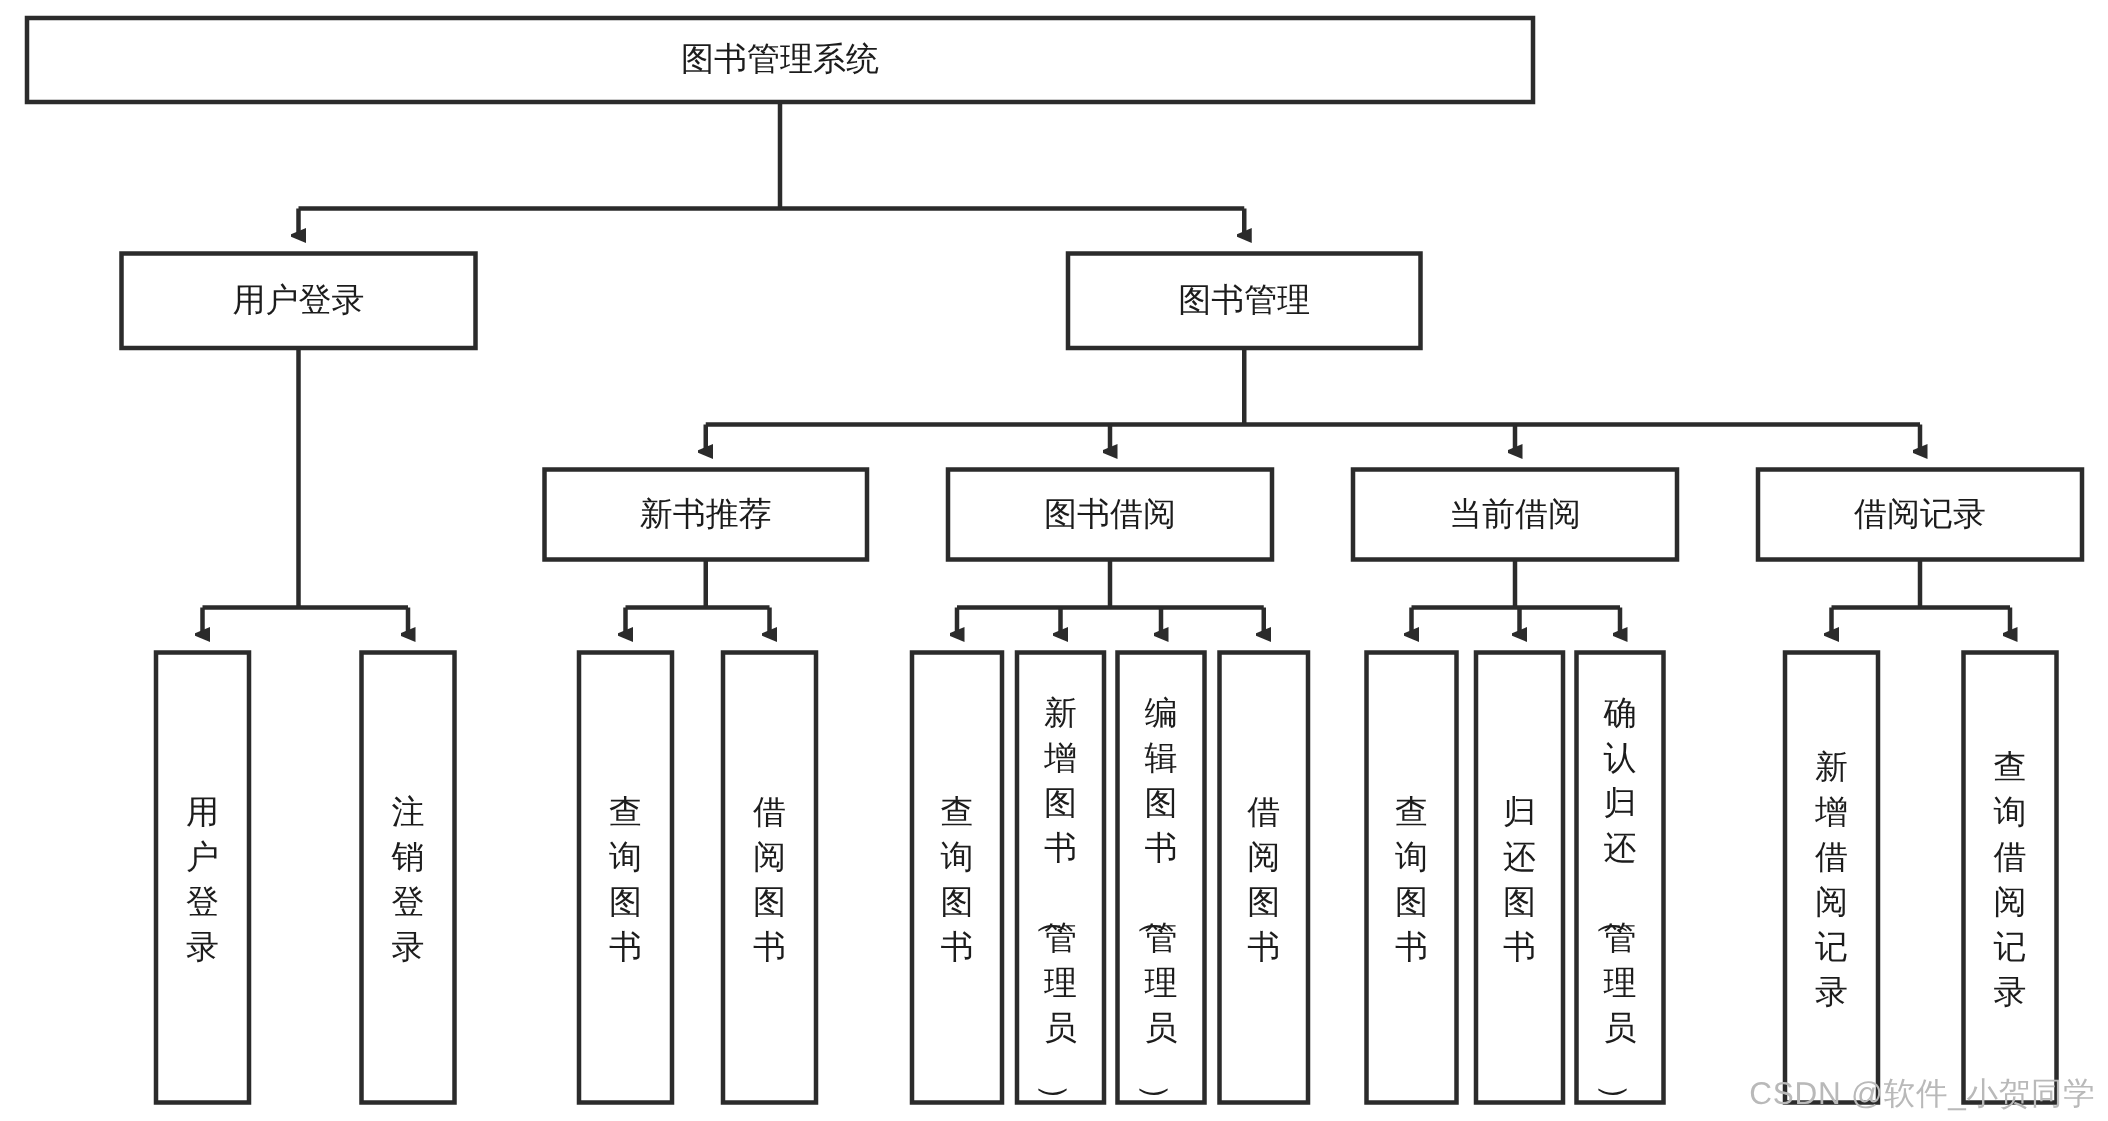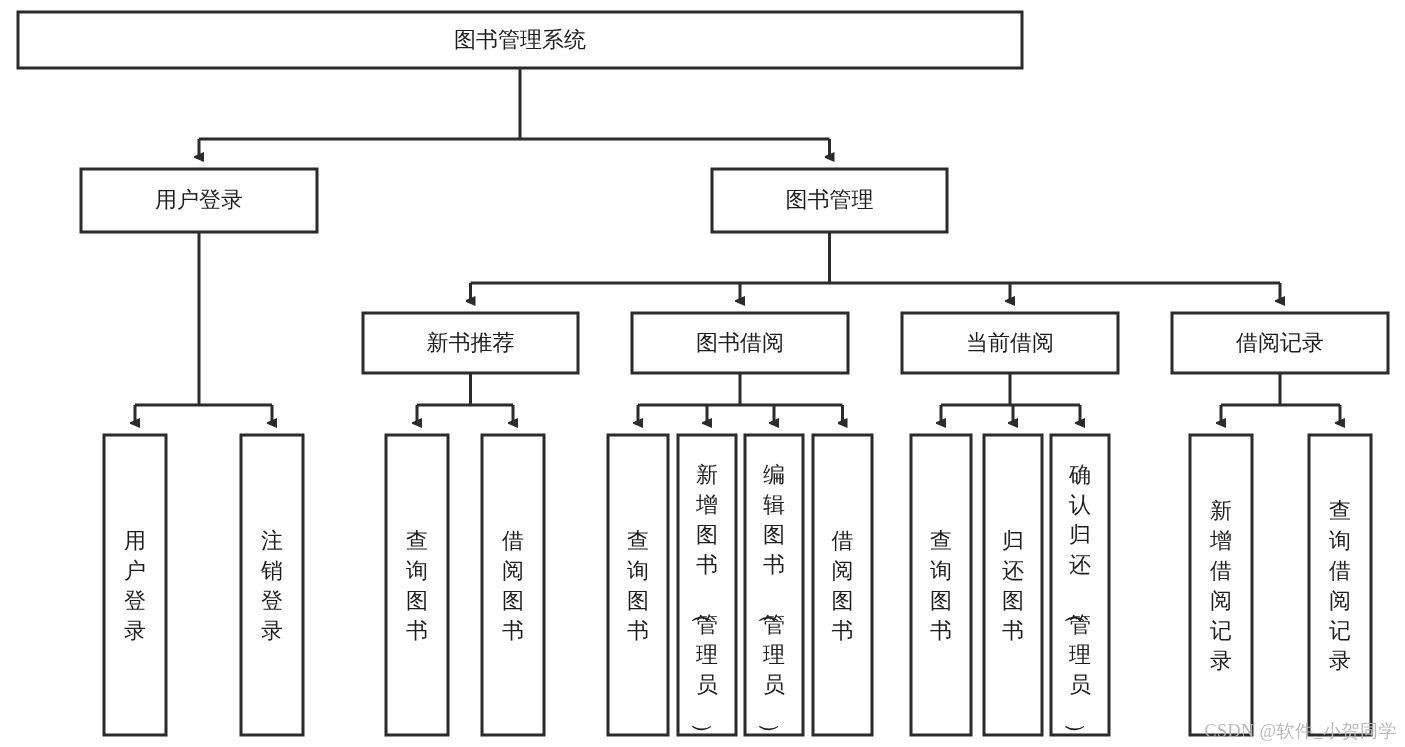--- a/index.html
+++ b/index.html
@@ -6,22 +6,22 @@
   body{width:1405px;height:747px;overflow:hidden;
        font-family:"Liberation Sans","DejaVu Sans",sans-serif;}
   #diagram-root{position:relative;width:1405px;height:747px;background:#fff;}
   svg#flow{position:absolute;left:0;top:0;width:1405px;height:747px;display:block;}
   .node-box{fill:#ffffff;stroke:#2b2b2b;stroke-width:3;}
   .edge{stroke:#2b2b2b;stroke-width:3;fill:none;}
   .node-label{fill:#1c1c1c;font-family:"Liberation Sans","DejaVu Sans",sans-serif;
               font-size:22px;text-anchor:middle;dominant-baseline:middle;}
   .node-label-vertical{fill:#1c1c1c;font-family:"Liberation Sans","DejaVu Sans",sans-serif;
               font-size:22px;text-anchor:middle;}
-  .watermark{position:absolute;right:8px;bottom:4px;color:#b9b9b9;font-size:18px;
-             letter-spacing:.5px;font-family:Liberation Serif, serif;
+  .watermark{position:absolute;right:8px;bottom:4px;color:#b9b9b9;font-size:21px;
+             letter-spacing:.5px;font-family:Liberation Sans, sans-serif;
              white-space:nowrap;pointer-events:none;}
 </style>
 </head>
 <body>
 
 <div id="diagram-root">
   <svg id="flow" viewBox="0 0 1405 747">
     <defs>
       <marker id="arrow" markerWidth="10" markerHeight="10" refX="5" refY="5" orient="auto" markerUnits="userSpaceOnUse">
         <path d="M0,0 L10,0 L5,12 z" fill="#2b2b2b"></path>

